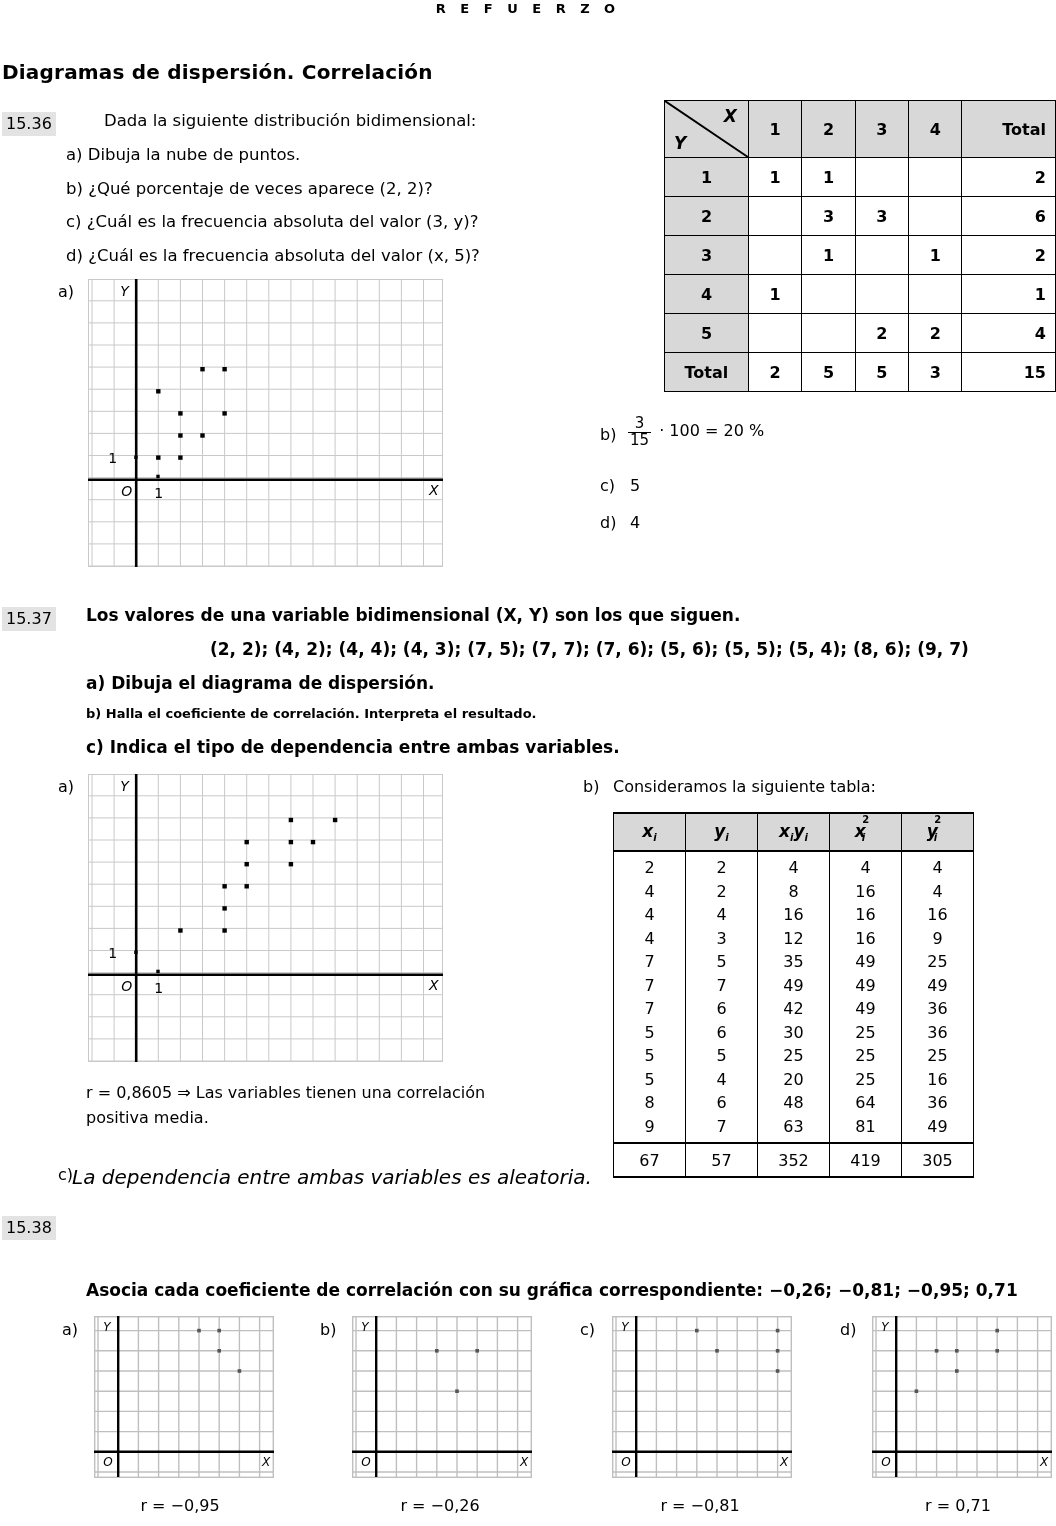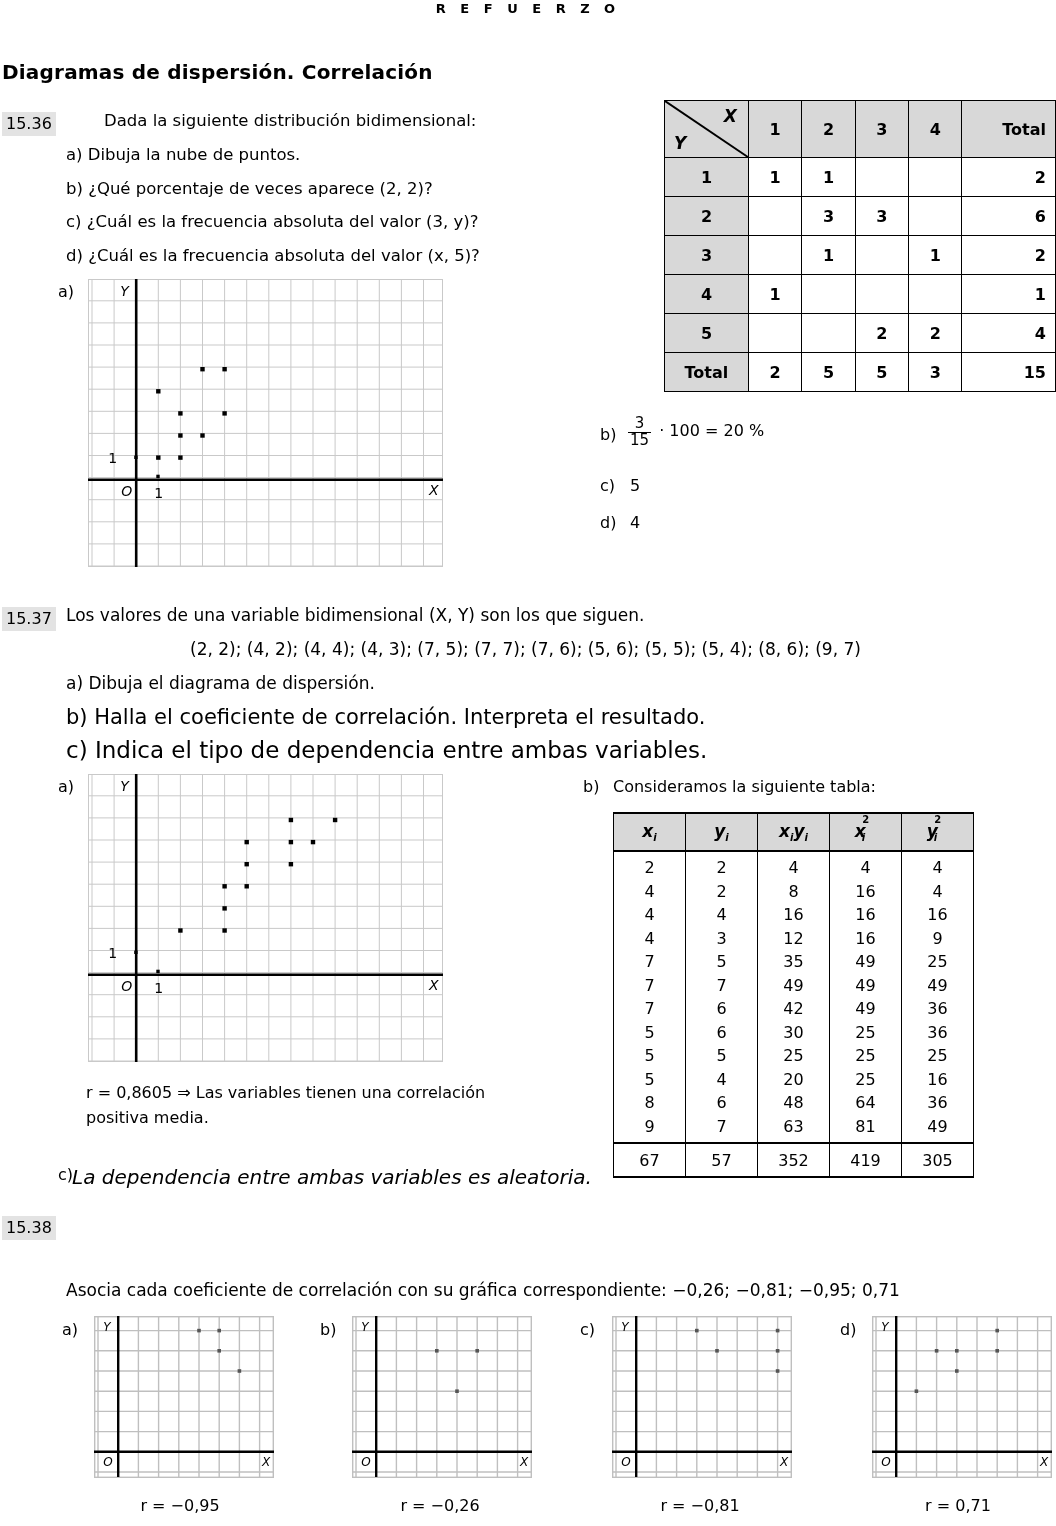--- a/index.html
+++ b/index.html
@@ -23,21 +23,21 @@
   }
 
   
   .exnum{
     position:absolute;background:#e3e3e3;font-size:16px;font-weight:normal;
     padding:2px 4px 3px 4px;color:#000;
   }
 
   
   .t{position:absolute;font-size:16.5px;line-height:1.0;white-space:nowrap;}
-  .b{font-weight:normal;}
+  .b{font-weight:bold;margin-left:20px;}
 
   
   .ftable{
     position:absolute;left:664px;top:100px;border-collapse:collapse;
     font-size:16px;font-weight:bold;
   }
   .ftable td{
     border:1.6px solid #000;width:60px;height:36px;text-align:center;
     vertical-align:middle;background:#fff;
   }
@@ -235,22 +235,22 @@
   </div>
   <div class="t" style="left:600px;top:478px;font-size:16px;">c)</div>
   <div class="t" style="left:630px;top:478px;font-size:16px;">5</div>
   <div class="t" style="left:600px;top:515px;font-size:16px;">d)</div>
   <div class="t" style="left:630px;top:515px;font-size:16px;">4</div>
 
   <div class="exnum" style="left:2px;top:607px;">15.37</div>
   <div class="t b" style="left:66px;top:607px;font-size:17px;">Los valores de una variable bidimensional (X, Y) son los que siguen.</div>
   <div class="t b" style="left:190px;top:641px;font-size:17px;">(2, 2); (4, 2); (4, 4); (4, 3); (7, 5); (7, 7); (7, 6); (5, 6); (5, 5); (5, 4); (8, 6); (9, 7)</div>
   <div class="t b" style="left:66px;top:675px;font-size:17px;">a) Dibuja el diagrama de dispersión.</div>
-  <div class="t b" style="left:66px;top:707px;font-size:21px;">b) Halla el coeficiente de correlación. Interpreta el resultado.</div>
-  <div class="t b" style="left:66px;top:739px;font-size:23px;">c) Indica el tipo de dependencia entre ambas variables.</div>
+  <div class="t b" style="left:66px;top:707px;font-size:13px;">b) Halla el coeficiente de correlación. Interpreta el resultado.</div>
+  <div class="t b" style="left:66px;top:739px;font-size:17px;">c) Indica el tipo de dependencia entre ambas variables.</div>
 
   <div class="t" style="left:58px;top:779px;font-size:16px;">a)</div>
   <div class="plotbox" style="left:88px;top:774px;width:355px;height:288px;">
     <svg class="gridcanvas" id="svg-1537" width="355" height="288">
         <line x1="4" y1="0" x2="4" y2="288" stroke="#c9c9c9" stroke-width="1"></line>
         <line x1="26.1" y1="0" x2="26.1" y2="288" stroke="#c9c9c9" stroke-width="1"></line>
         <line x1="48.2" y1="0" x2="48.2" y2="288" stroke="#c9c9c9" stroke-width="1"></line>
         <line x1="70.30000000000001" y1="0" x2="70.30000000000001" y2="288" stroke="#c9c9c9" stroke-width="1"></line>
         <line x1="92.4" y1="0" x2="92.4" y2="288" stroke="#c9c9c9" stroke-width="1"></line>
         <line x1="114.5" y1="0" x2="114.5" y2="288" stroke="#c9c9c9" stroke-width="1"></line>

